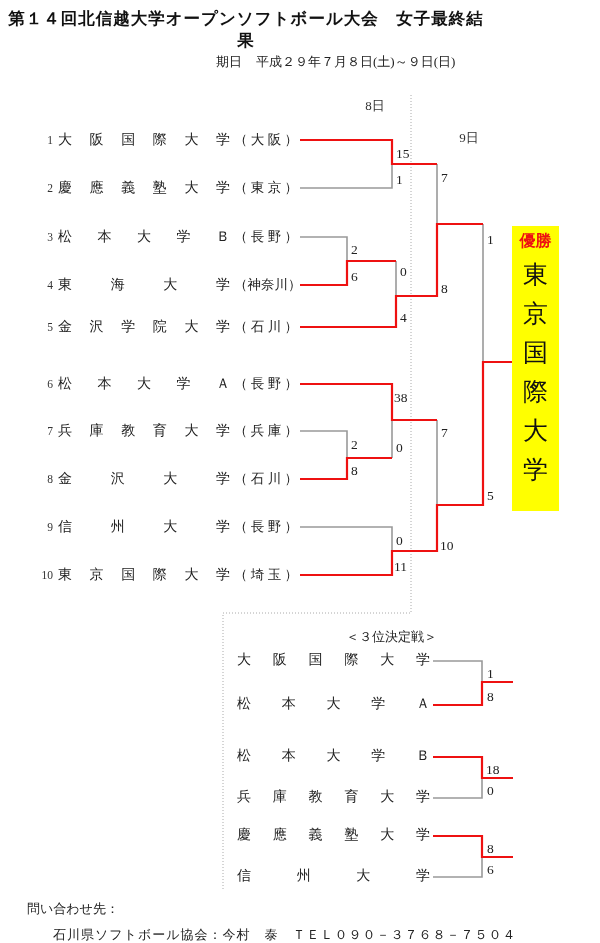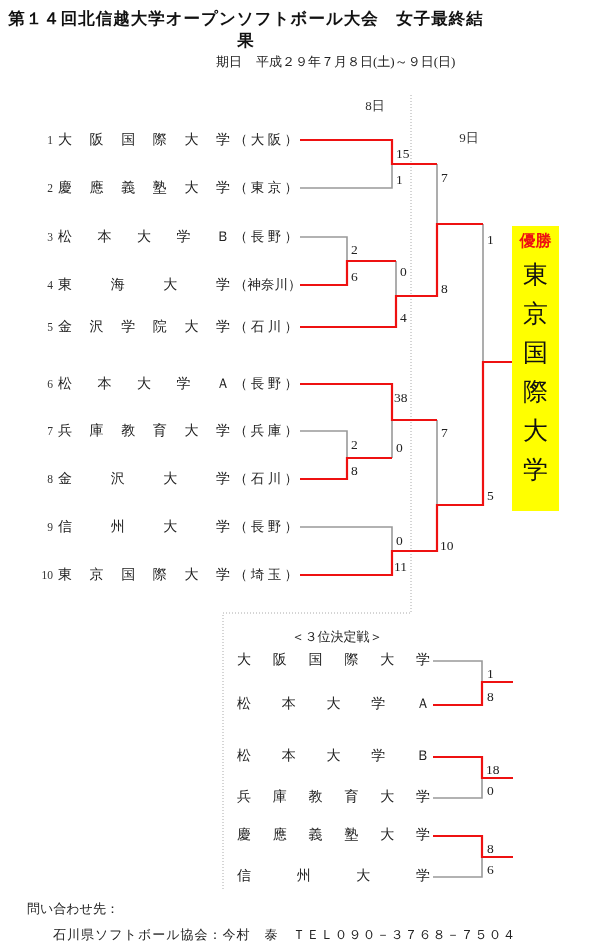--- a/index.html
+++ b/index.html
@@ -17,21 +17,21 @@
   .W { stroke:var(--win); stroke-width:2.2; fill:none; }
   .L { stroke:var(--lose); stroke-width:1.6; fill:none; }
   .D { stroke:#aaaaaa; stroke-width:1; stroke-dasharray:1 2; fill:none; }
   text.score { font-family:"Liberation Serif","DejaVu Serif",serif; font-size:13.5px; fill:#222; }
   .team-row { position:absolute; left:38px; width:262px; height:20px; display:flex; align-items:center; font-size:14px; }
   .team-row .seed { width:15px; text-align:right; font-size:11.5px; color:#333; margin-right:5px; flex:none; }
   .jchars { display:flex; justify-content:space-between; }
   .team-row .name { width:172px; flex:none; }
   .team-row .pref { width:64px; flex:none; margin-left:4px; font-size:13.5px; }
   .lower-row { position:absolute; left:237px; width:193px; height:20px; font-size:14px; }
-  .section-title { position:absolute; width:200px; text-align:center; font-size:13px; color:#222; }
+  .section-title { position:absolute; width:200px; text-align:right; font-size:13px; color:#222; }
   #t3title { left:237px; top:628px; }
   #lsrtitle { left:233px; top:727px; }
   .champion-box { position:absolute; left:512px; top:226px; width:47px; height:285px;
                   background:var(--cbg); display:flex; flex-direction:column; align-items:center; }
   .champion-label { font-size:16px; font-weight:bold; color:var(--clabel); margin-top:5px; letter-spacing:0;text-align:right; }
   .vchars { display:flex; flex-direction:column; align-items:center; font-size:25px; color:#111; margin-top:3px; }
   .vchars span { line-height:39px; }
   .footer1 { position:absolute; left:27px; top:900px; font-size:13px; }
   .footer2 { position:absolute; left:53px; top:926px; font-size:13px; letter-spacing:1px; }
 </style>

